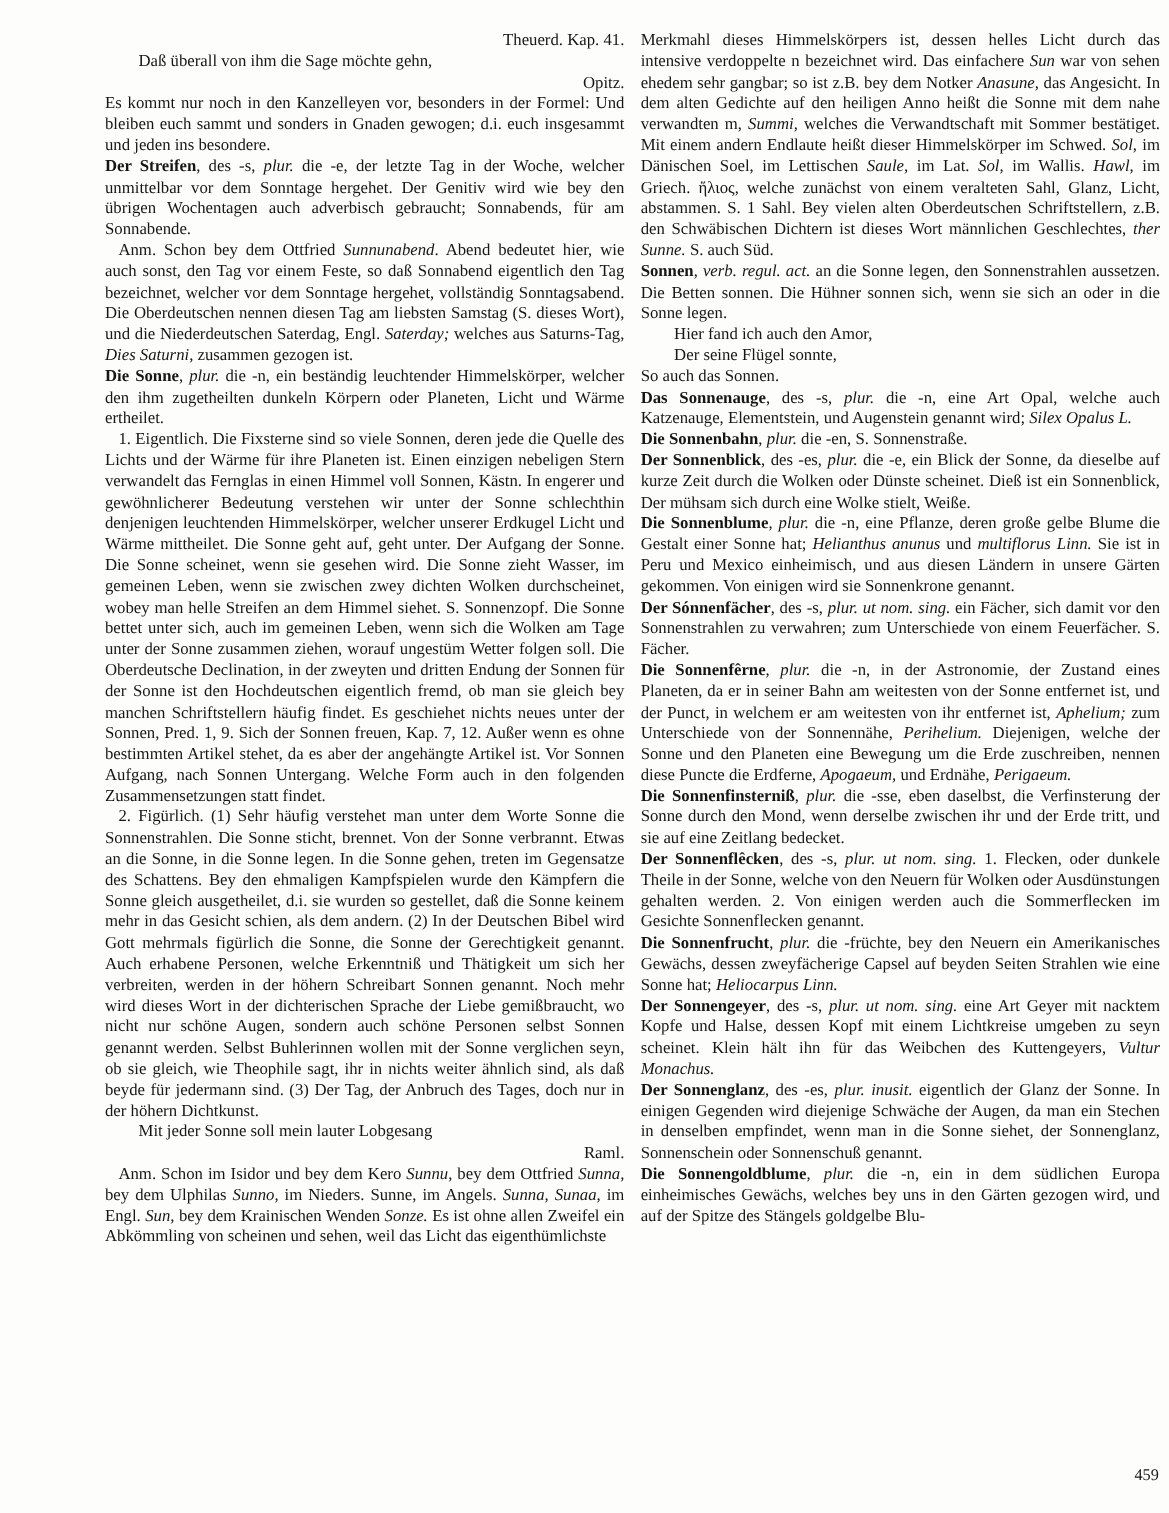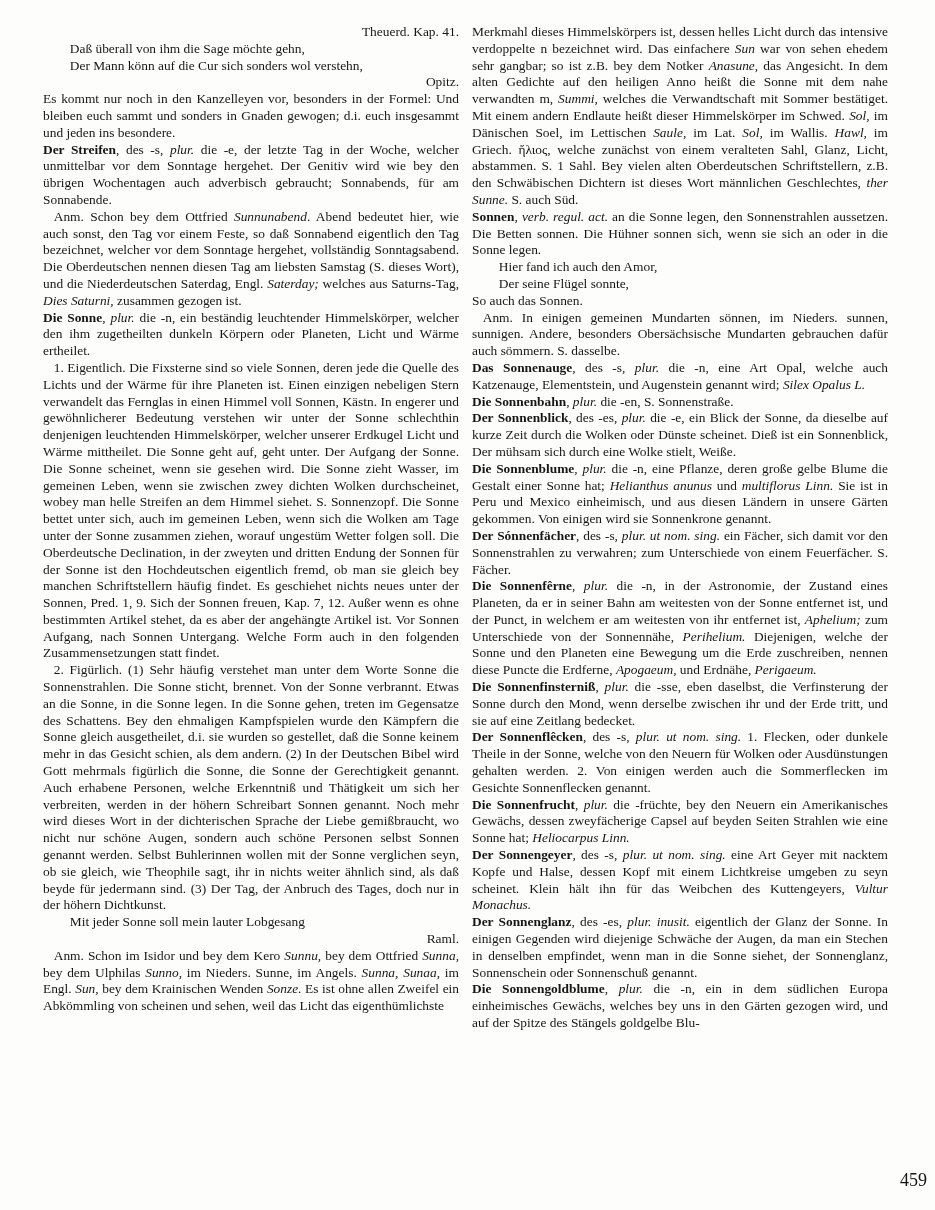--- a/index.html
+++ b/index.html
@@ -10,66 +10,64 @@
     width:935px; height:1210px;
     background:var(--bg);
     color:var(--fg);
     font-family:"Liberation Serif","DejaVu Serif",serif;
     font-size:13.4px;
     line-height:16.8px;
   }
   .page {
     position:relative;
     width:935px; height:1210px;
-    padding:24px 7px 0 43px;
+    padding:24px 7px 0 84px;
     overflow:hidden;
     background:var(--bg);
   }
   .cols { display:flex; gap:13px; }
   .col  { width:416px; }
   p.para { margin:0; text-align:justify; hyphens:auto; -webkit-hyphens:auto; }
   p.para.verse { text-align:left; padding-left:2em; hyphens:none; }
   p.para.citation { text-align:right; hyphens:none; }
   p.para.citation-inset { text-align:right; padding-right:2.2em; hyphens:none; }
   p.para.indent { text-indent:0.8em; }
   b { font-weight:bold; }
   i { font-style:italic; }
   .page-number {
     position:absolute;
     top:1172px; right:8px;
-    font-size:18px;
+    font-size:13px;
   }
 </style>
 </head>
 <body>
 
 <div class="page">
   <div class="cols">
     <div class="col">
         <p class="para citation"><span>Theuerd. Kap. 41.</span></p>
         <p class="para verse"><span>Daß überall von ihm die Sage möchte gehn,</span></p>
-        <p class="para verse"><span>Der Mann könn auf die Cur sich sonders wol verstehn,</span></p>
         <p class="para citation"><span>Opitz.</span></p>
         <p class="para body"><span>Es kommt nur noch in den Kanzelleyen vor, besonders in der Formel: Und bleiben euch sammt und sonders in Gnaden gewogen; d.i. euch insgesammt und jeden ins besondere.</span></p>
         <p class="para entry"><b>Der Streifen</b><span>, des -s, </span><i>plur.</i><span> die -e, der letzte Tag in der Woche, welcher unmittelbar vor dem Sonntage hergehet. Der Genitiv wird wie bey den übrigen Wochentagen auch adverbisch gebraucht; Sonnabends, für am Sonnabende.</span></p>
         <p class="para body indent"><span>Anm. Schon bey dem Ottfried </span><i>Sunnunabend</i><span>. Abend bedeutet hier, wie auch sonst, den Tag vor einem Feste, so daß Sonnabend eigentlich den Tag bezeichnet, welcher vor dem Sonntage hergehet, vollständig Sonntagsabend. Die Oberdeutschen nennen diesen Tag am liebsten Samstag (S. dieses Wort), und die Niederdeutschen Saterdag, Engl. </span><i>Saterday;</i><span> welches aus Saturns-Tag, </span><i>Dies Saturni,</i><span> zusammen gezogen ist.</span></p>
         <p class="para entry"><b>Die Sonne</b><span>, </span><i>plur.</i><span> die -n, ein beständig leuchtender Himmelskörper, welcher den ihm zugetheilten dunkeln Körpern oder Planeten, Licht und Wärme ertheilet.</span></p>
         <p class="para body indent"><span>1. Eigentlich. Die Fixsterne sind so viele Sonnen, deren jede die Quelle des Lichts und der Wärme für ihre Planeten ist. Einen einzigen nebeligen Stern verwandelt das Fernglas in einen Himmel voll Sonnen, Kästn. In engerer und gewöhnlicherer Bedeutung verstehen wir unter der Sonne schlechthin denjenigen leuchtenden Himmelskörper, welcher unserer Erdkugel Licht und Wärme mittheilet. Die Sonne geht auf, geht unter. Der Aufgang der Sonne. Die Sonne scheinet, wenn sie gesehen wird. Die Sonne zieht Wasser, im gemeinen Leben, wenn sie zwischen zwey dichten Wolken durchscheinet, wobey man helle Streifen an dem Himmel siehet. S. Sonnenzopf. Die Sonne bettet unter sich, auch im gemeinen Leben, wenn sich die Wolken am Tage unter der Sonne zusammen ziehen, worauf ungestüm Wetter folgen soll. Die Oberdeutsche Declination, in der zweyten und dritten Endung der Sonnen für der Sonne ist den Hochdeutschen eigentlich fremd, ob man sie gleich bey manchen Schriftstellern häufig findet. Es geschiehet nichts neues unter der Sonnen, Pred. 1, 9. Sich der Sonnen freuen, Kap. 7, 12. Außer wenn es ohne bestimmten Artikel stehet, da es aber der angehängte Artikel ist. Vor Sonnen Aufgang, nach Sonnen Untergang. Welche Form auch in den folgenden Zusammensetzungen statt findet.</span></p>
         <p class="para body indent"><span>2. Figürlich. (1) Sehr häufig verstehet man unter dem Worte Sonne die Sonnenstrahlen. Die Sonne sticht, brennet. Von der Sonne verbrannt. Etwas an die Sonne, in die Sonne legen. In die Sonne gehen, treten im Gegensatze des Schattens. Bey den ehmaligen Kampfspielen wurde den Kämpfern die Sonne gleich ausgetheilet, d.i. sie wurden so gestellet, daß die Sonne keinem mehr in das Gesicht schien, als dem andern. (2) In der Deutschen Bibel wird Gott mehrmals figürlich die Sonne, die Sonne der Gerechtigkeit genannt. Auch erhabene Personen, welche Erkenntniß und Thätigkeit um sich her verbreiten, werden in der höhern Schreibart Sonnen genannt. Noch mehr wird dieses Wort in der dichterischen Sprache der Liebe gemißbraucht, wo nicht nur schöne Augen, sondern auch schöne Personen selbst Sonnen genannt werden. Selbst Buhlerinnen wollen mit der Sonne verglichen seyn, ob sie gleich, wie Theophile sagt, ihr in nichts weiter ähnlich sind, als daß beyde für jedermann sind. (3) Der Tag, der Anbruch des Tages, doch nur in der höhern Dichtkunst.</span></p>
         <p class="para verse"><span>Mit jeder Sonne soll mein lauter Lobgesang</span></p>
         <p class="para citation"><span>Raml.</span></p>
         <p class="para body indent"><span>Anm. Schon im Isidor und bey dem Kero </span><i>Sunnu,</i><span> bey dem Ottfried </span><i>Sunna,</i><span> bey dem Ulphilas </span><i>Sunno,</i><span> im Nieders. Sunne, im Angels. </span><i>Sunna, Sunaa,</i><span> im Engl. </span><i>Sun,</i><span> bey dem Krainischen Wenden </span><i>Sonze.</i><span> Es ist ohne allen Zweifel ein Abkömmling von scheinen und sehen, weil das Licht das eigenthümlichste</span></p>
       </div>
     <div class="col">
         <p class="para body"><span>Merkmahl dieses Himmelskörpers ist, dessen helles Licht durch das intensive verdoppelte n bezeichnet wird. Das einfachere </span><i>Sun</i><span> war von sehen ehedem sehr gangbar; so ist z.B. bey dem Notker </span><i>Anasune,</i><span> das Angesicht. In dem alten Gedichte auf den heiligen Anno heißt die Sonne mit dem nahe verwandten m, </span><i>Summi,</i><span> welches die Verwandtschaft mit Sommer bestätiget. Mit einem andern Endlaute heißt dieser Himmelskörper im Schwed. </span><i>Sol,</i><span> im Dänischen Soel, im Lettischen </span><i>Saule,</i><span> im Lat. </span><i>Sol,</i><span> im Wallis. </span><i>Hawl,</i><span> im Griech. ἥλιος, welche zunächst von einem veralteten Sahl, Glanz, Licht, abstammen. S. 1 Sahl. Bey vielen alten Oberdeutschen Schriftstellern, z.B. den Schwäbischen Dichtern ist dieses Wort männlichen Geschlechtes, </span><i>ther Sunne.</i><span> S. auch Süd.</span></p>
         <p class="para entry"><b>Sonnen</b><span>, </span><i>verb. regul. act.</i><span> an die Sonne legen, den Sonnenstrahlen aussetzen. Die Betten sonnen. Die Hühner sonnen sich, wenn sie sich an oder in die Sonne legen.</span></p>
         <p class="para verse"><span>Hier fand ich auch den Amor,</span></p>
         <p class="para verse"><span>Der seine Flügel sonnte,</span></p>
         <p class="para body"><span>So auch das Sonnen.</span></p>
-        <p class="para body indent"><span>Anm. In einigen gemeinen Mundarten sönnen, im Nieders. sunnen, sunnigen. Andere, besonders Obersächsische Mundarten gebrauchen dafür auch sömmern. S. dasselbe.</span></p>
         <p class="para entry"><b>Das Sonnenauge</b><span>, des -s, </span><i>plur.</i><span> die -n, eine Art Opal, welche auch Katzenauge, Elementstein, und Augenstein genannt wird; </span><i>Silex Opalus L.</i></p>
         <p class="para entry"><b>Die Sonnenbahn</b><span>, </span><i>plur.</i><span> die -en, S. Sonnenstraße.</span></p>
         <p class="para entry"><b>Der Sonnenblick</b><span>, des -es, </span><i>plur.</i><span> die -e, ein Blick der Sonne, da dieselbe auf kurze Zeit durch die Wolken oder Dünste scheinet. Dieß ist ein Sonnenblick, Der mühsam sich durch eine Wolke stielt, Weiße.</span></p>
         <p class="para entry"><b>Die Sonnenblume</b><span>, </span><i>plur.</i><span> die -n, eine Pflanze, deren große gelbe Blume die Gestalt einer Sonne hat; </span><i>Helianthus anunus</i><span> und </span><i>multiflorus Linn.</i><span> Sie ist in Peru und Mexico einheimisch, und aus diesen Ländern in unsere Gärten gekommen. Von einigen wird sie Sonnenkrone genannt.</span></p>
         <p class="para entry"><b>Der Sónnenfächer</b><span>, des -s, </span><i>plur. ut nom. sing.</i><span> ein Fächer, sich damit vor den Sonnenstrahlen zu verwahren; zum Unterschiede von einem Feuerfächer. S. Fächer.</span></p>
         <p class="para entry"><b>Die Sonnenfêrne</b><span>, </span><i>plur.</i><span> die -n, in der Astronomie, der Zustand eines Planeten, da er in seiner Bahn am weitesten von der Sonne entfernet ist, und der Punct, in welchem er am weitesten von ihr entfernet ist, </span><i>Aphelium;</i><span> zum Unterschiede von der Sonnennähe, </span><i>Perihelium.</i><span> Diejenigen, welche der Sonne und den Planeten eine Bewegung um die Erde zuschreiben, nennen diese Puncte die Erdferne, </span><i>Apogaeum,</i><span> und Erdnähe, </span><i>Perigaeum.</i></p>
         <p class="para entry"><b>Die Sonnenfinsterniß</b><span>, </span><i>plur.</i><span> die -sse, eben daselbst, die Verfinsterung der Sonne durch den Mond, wenn derselbe zwischen ihr und der Erde tritt, und sie auf eine Zeitlang bedecket.</span></p>
         <p class="para entry"><b>Der Sonnenflêcken</b><span>, des -s, </span><i>plur. ut nom. sing.</i><span> 1. Flecken, oder dunkele Theile in der Sonne, welche von den Neuern für Wolken oder Ausdünstungen gehalten werden. 2. Von einigen werden auch die Sommerflecken im Gesichte Sonnenflecken genannt.</span></p>
         <p class="para entry"><b>Die Sonnenfrucht</b><span>, </span><i>plur.</i><span> die -früchte, bey den Neuern ein Amerikanisches Gewächs, dessen zweyfächerige Capsel auf beyden Seiten Strahlen wie eine Sonne hat; </span><i>Heliocarpus Linn.</i></p>
         <p class="para entry"><b>Der Sonnengeyer</b><span>, des -s, </span><i>plur. ut nom. sing.</i><span> eine Art Geyer mit nacktem Kopfe und Halse, dessen Kopf mit einem Lichtkreise umgeben zu seyn scheinet. Klein hält ihn für das Weibchen des Kuttengeyers, </span><i>Vultur Monachus.</i></p>

